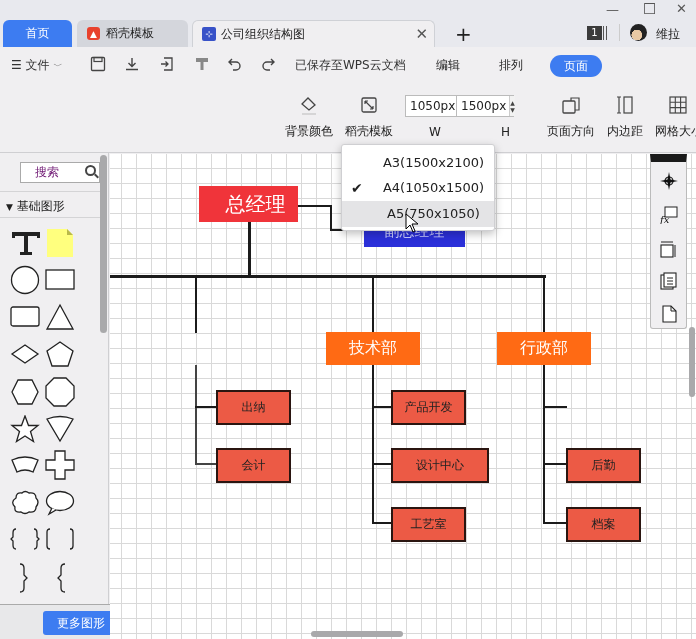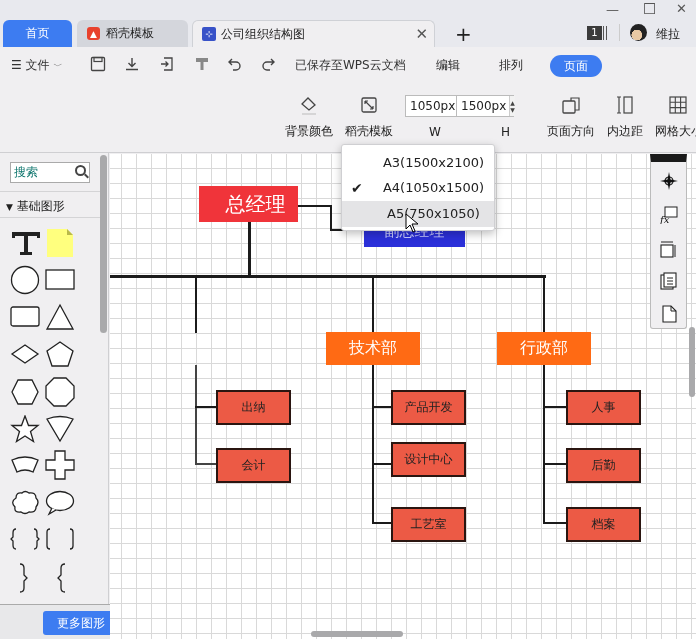--- a/index.html
+++ b/index.html
@@ -34,21 +34,21 @@
   .t2-btn { position: absolute; top: 6px; display: flex; flex-direction: column; align-items: center; font-size: 12px; color: #222; }
   .t2-ico { height: 24px; display: flex; align-items: center; justify-content: center; font-size: 17px; color: #444; }
   .t2-label { margin-top: 6px; white-space: nowrap; }
   .spin { position: absolute; top: 8px; height: 22px; background: #fff; border: 1px solid #bbb; font-size: 12px; display: flex; align-items: center; }
   .spin .val { padding: 0 3px 0 4px; }
   .spin .arrows { width: 12px; height: 100%; border-left: 1px solid #ccc; display: flex; flex-direction: column; align-items: center; justify-content: center; font-size: 6px; line-height: 7px; color: #444; background: #f2f2f2; }
   .spin-label { position: absolute; top: 38px; font-size: 12px; color: #222; }
 
   
   #sidebar { position: absolute; left: 0; top: 153px; width: 109px; height: 486px; background: #f0eff1; border-right: 1px solid #cfcfd2; }
-  .search-box { position: absolute; left: 10px; top: 9px; width: 80px; height: 21px; background: #fff; border: 1px solid #aaa; font-size: 12px; color: #0f766e; padding-left: 3px; line-height: 19px; }
+  .search-box { position: absolute; left: 20px; top: 9px; width: 80px; height: 21px; background: #fff; border: 1px solid #aaa; font-size: 12px; color: #701a75; padding-left: 14px; line-height: 19px; }
   .search-ico { position: absolute; right: 3px; top: 2px; width: 11px; height: 11px; border: 2px solid #444; border-radius: 50%; }
   .search-ico::after { content: ""; position: absolute; width: 5px; height: 2px; background: #444; right: -5px; bottom: -3px; transform: rotate(45deg); }
   .sb-divider { position: absolute; left: 0; width: 100px; height: 1px; background: #d4d4d6; }
   .sb-section { position: absolute; left: 6px; top: 45px; font-size: 12px; color: #222; }
   .sb-scroll { position: absolute; left: 100px; top: 2px; width: 7px; height: 178px; background: #a9a9ab; border-radius: 4px; }
   .shapes svg { position: absolute; }
   .more-shapes-wrap { position: absolute; left: 0; top: 451px; width: 163px; height: 35px; background: #e8e8ea; border-top: 1px solid #aaa; border-right: 1px solid #aaa; }
   .more-shapes { position: absolute; left: 43px; top: 6px; width: 76px; height: 24px; background: #3d7cf1; color: #fff; font-size: 12px; border-radius: 3px; display: flex; align-items: center; justify-content: center; text-align: right; }
 
   
@@ -326,24 +326,23 @@
   <div class="node n-ceo" style="left:89px;top:32px;width:99px;height:36px;padding-left:14px;">总经理</div>
   <div class="node n-vp" style="left:254px;top:62px;width:101px;height:31px;">副总经理</div>
 
   <div class="node n-dept" style="left:216px;top:178px;width:94px;height:33px;">技术部</div>
   <div class="node n-dept" style="left:387px;top:178px;width:94px;height:33px;">行政部</div>
 
   <div class="node n-sub" style="left:106px;top:236px;width:75px;height:35px;text-align:right;">出纳</div>
   <div class="node n-sub" style="left:106px;top:294px;width:75px;height:35px;">会计</div>
 
   <div class="node n-sub" style="left:281px;top:236px;width:75px;height:35px;">产品开发</div>
-  <div class="node n-sub" style="left:281px;top:288px;width:75px;height:35px;">设计中心</div>
+  <div class="node n-sub" style="left:281px;top:294px;width:98px;height:35px;">设计中心</div>
   <div class="node n-sub" style="left:281px;top:353px;width:75px;height:35px;">工艺室</div>
 
-  <div class="node n-sub" style="left:456px;top:236px;width:75px;height:35px;">人事</div>
   <div class="node n-sub" style="left:456px;top:294px;width:75px;height:35px;">后勤</div>
   <div class="node n-sub" style="left:456px;top:353px;width:75px;height:35px;">档案</div>
 </div>
 
 <div id="rpanel">
   <span class="rp-ico" style="top:10px;">
     <svg width="18" height="18" viewBox="0 0 18 18">
         <path d="M9 0L10.5 7.5 18 9 10.5 10.5 9 18 7.5 10.5 0 9 7.5 7.5z" fill="#111"></path>
         <circle cx="9" cy="9" r="4" fill="none" stroke="#111" stroke-width="1.2"></circle>
       </svg>

